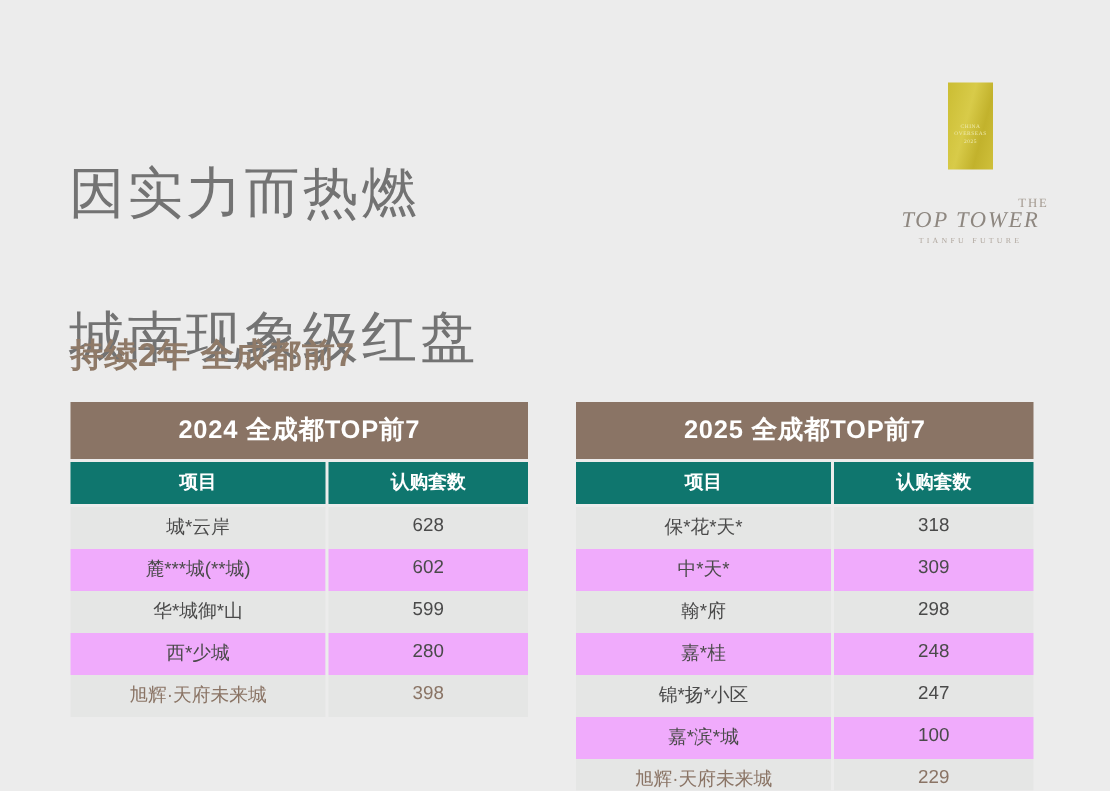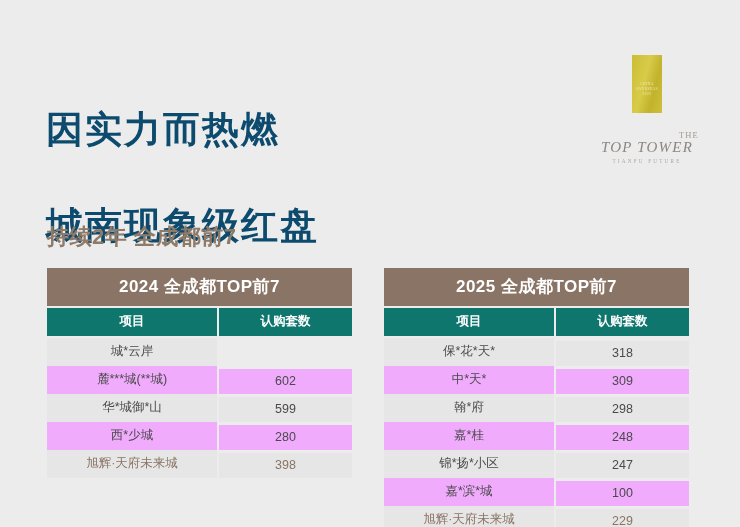--- a/index.html
+++ b/index.html
@@ -19,25 +19,25 @@
   .hero {
     position: absolute;
     left: 0; top: 0;
     width: 740px;
     height: 200px;
   }
   .headline {
     position: absolute;
     left: 46px;
     top: 58px;
-    color: #0c4a6e;
+    color: #737373;
     font-size: 37px;
     line-height: 48px;
     letter-spacing: 2px;
-    font-weight: 700;
+    font-weight: 400;
     font-family: "Liberation Serif", "DejaVu Serif", serif;
     white-space: pre-line;
   }
   .headline-line { display: block; }
 
   
   .brand {
     position: absolute;
     right: 37px;
     top: 55px;
@@ -138,21 +138,20 @@
     padding: 5px 0 6px 0;
     text-align: center;
   }
   .col-name { flex: 0 0 170px; }
   .col-val  { flex: 1 1 auto; border-left: 2px solid #ececec; }
 
   .tbl-row {
     display: flex;
     font-size: 12.5px;
     color: #4a4a4a;
-    align-items: flex-end;
   }
   .tbl-row > div {
     padding: 5px 0 6px 0;
     text-align: center;
   }
   .tbl-row.odd  > div { background: #e5e6e5; }
   .tbl-row.even > div { background: #f0abfc; }
   .tbl-row .col-val { border-left: 2px solid #ececec; }
   .tbl-row.highlight > div {
     color: #8a7465;
@@ -187,20 +186,21 @@
 <div class="tables">
 
   <div class="table-wrap">
     <div class="tbl-title">2024 全成都TOP前7</div>
     <div class="tbl-colhead">
       <div class="col-name">项目</div>
       <div class="col-val">认购套数</div>
     </div>
     <div class="tbl-row odd spacer-top">
       <div class="col-name">城*云岸</div>
+      <div class="col-val">628</div>
     </div>
     <div class="tbl-row even">
       <div class="col-name">麓***城(**城)</div>
       <div class="col-val">602</div>
     </div>
     <div class="tbl-row odd">
       <div class="col-name">华*城御*山</div>
       <div class="col-val">599</div>
     </div>
     <div class="tbl-row even">

